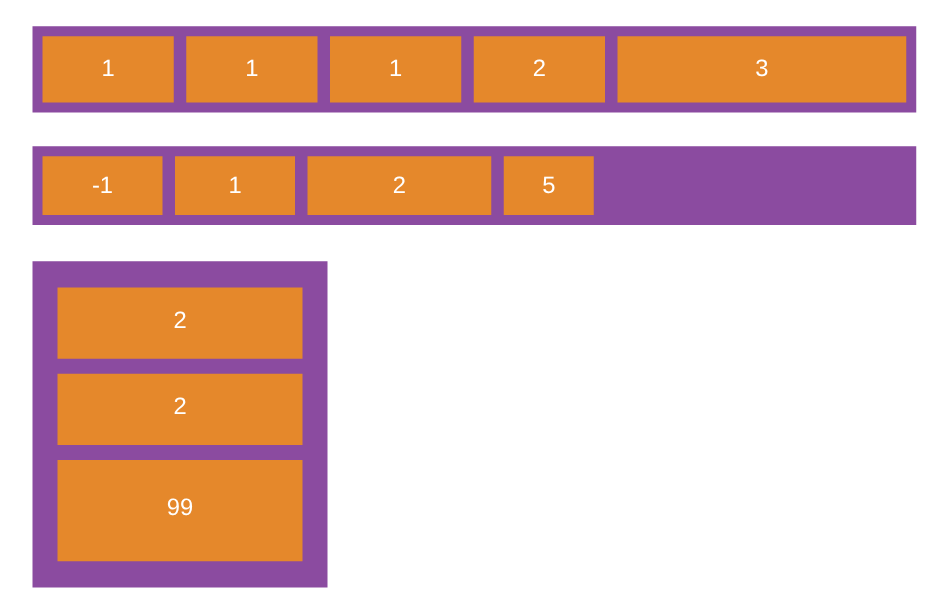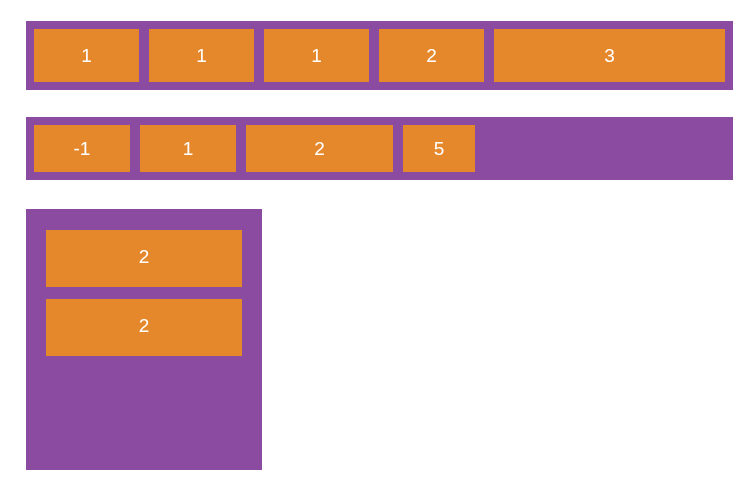--- a/index.html
+++ b/index.html
@@ -141,15 +141,18 @@
     </div>
   </div>
 
   <div class="flex-container col-container container-3">
     <div class="flex-item" style="flex: 0 0 57px;">
       <span>2</span>
     </div>
     <div class="flex-item" style="flex: 0 0 57px;">
       <span>2</span>
     </div>
+    <div class="flex-item" style="flex: 1 1 auto;">
+      <span>99</span>
+    </div>
   </div>
 
 </div>
 
 </body></html>

